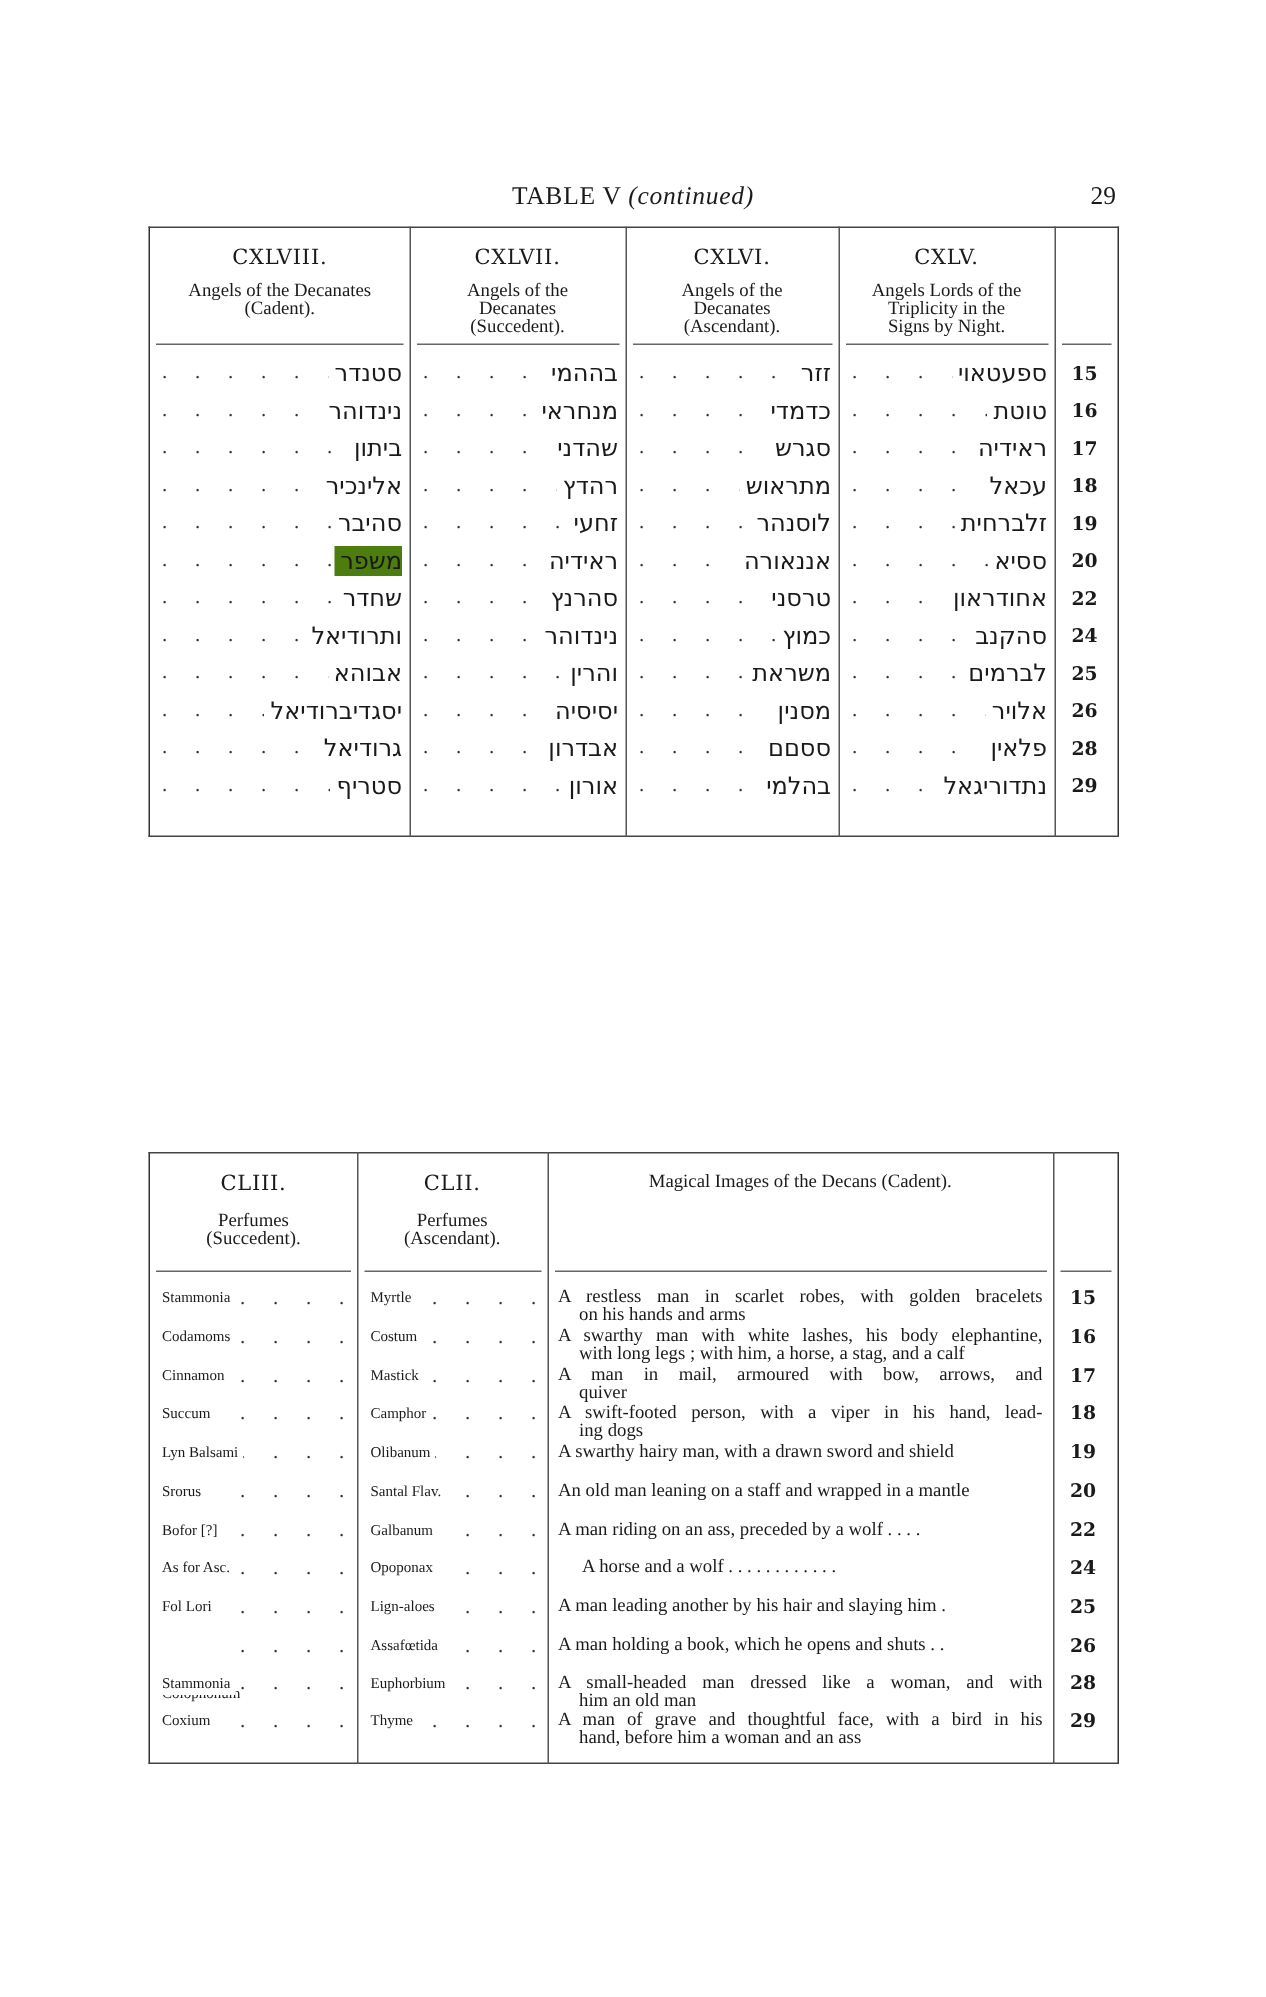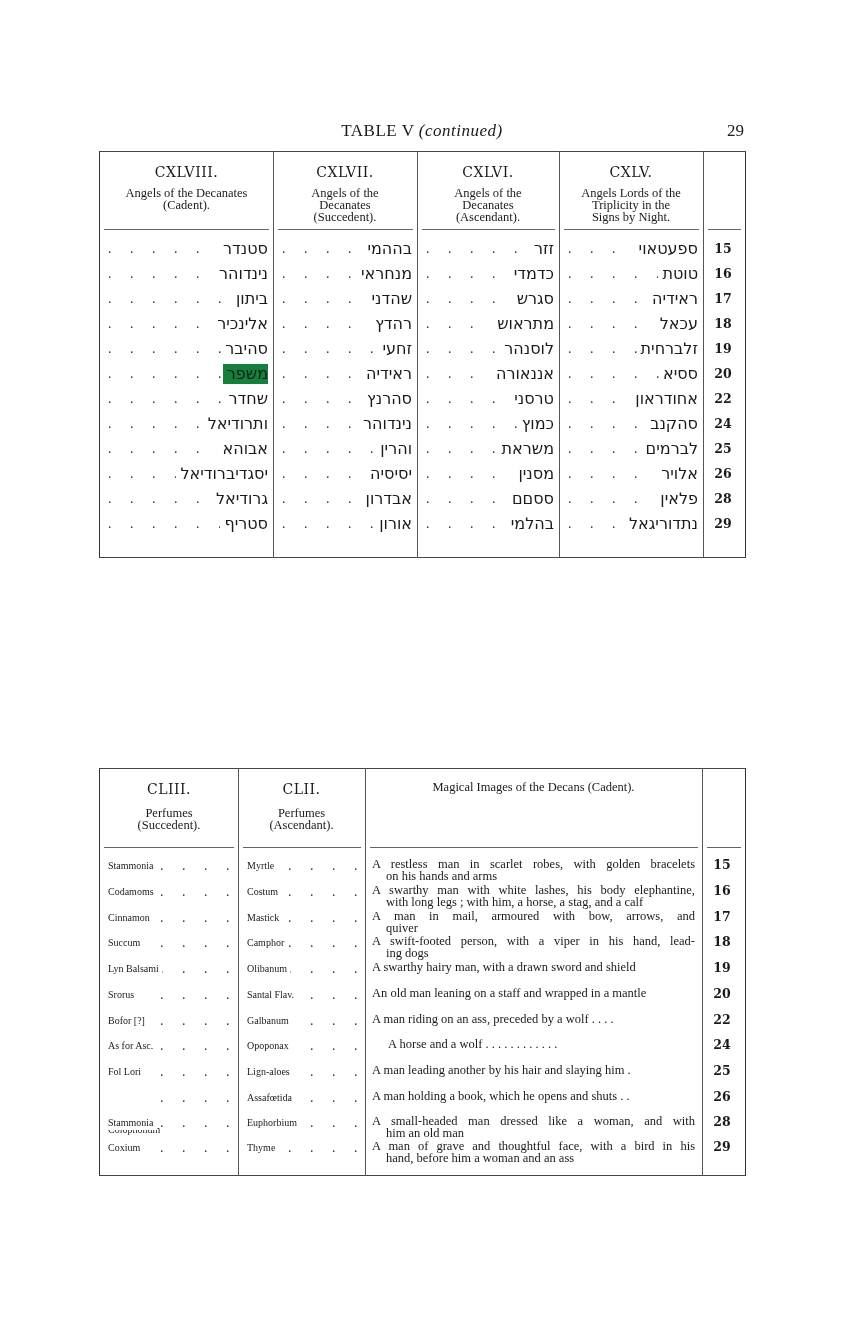--- a/index.html
+++ b/index.html
@@ -129,21 +129,21 @@
         <div class="dots" style="left:182px;width:124px;top:0;">. . . . . . . . . . . . .</div>
         <div class="heb" style="right:333px;top:0;background:#fff;padding-left:4px;">זחעי</div>
         <div class="dots" style="left:326px;width:122px;top:0;">. . . . . . . . . . . . .</div>
         <div class="heb" style="right:191px;top:0;background:#fff;padding-left:4px;">לוסנהר</div>
         <div class="dots" style="left:468px;width:124px;top:0;">. . . . . . . . . . . . .</div>
         <div class="heb" style="right:47px;top:0;background:#fff;padding-left:4px;">זלברחית</div>
         <div class="num" style="left:603px;top:0;">19</div>
       </div>
       <div class="row" style="top:213px;left:0;width:645px;">
         <div class="dots" style="left:8px;width:154px;top:0;">. . . . . . . . . . . . .</div>
-        <div class="heb" style="right:477px;top:0;background:#15803d;padding-left:4px;">משפר</div>
+        <div class="heb" style="right:477px;top:0;background:#4d7c0f;padding-left:4px;">משפר</div>
         <div class="dots" style="left:182px;width:124px;top:0;">. . . . . . . . . . . . .</div>
         <div class="heb" style="right:333px;top:0;background:#fff;padding-left:4px;">ראידיה</div>
         <div class="dots" style="left:326px;width:122px;top:0;">. . . . . . . . . . . . .</div>
         <div class="heb" style="right:191px;top:0;background:#fff;padding-left:4px;">אננאורה</div>
         <div class="dots" style="left:468px;width:124px;top:0;">. . . . . . . . . . . . .</div>
         <div class="heb" style="right:47px;top:0;background:#fff;padding-left:4px;">ססיא</div>
         <div class="num" style="left:603px;top:0;">20</div>
       </div>
       <div class="row" style="top:238px;left:0;width:645px;">
         <div class="dots" style="left:8px;width:154px;top:0;">. . . . . . . . . . . . .</div>

